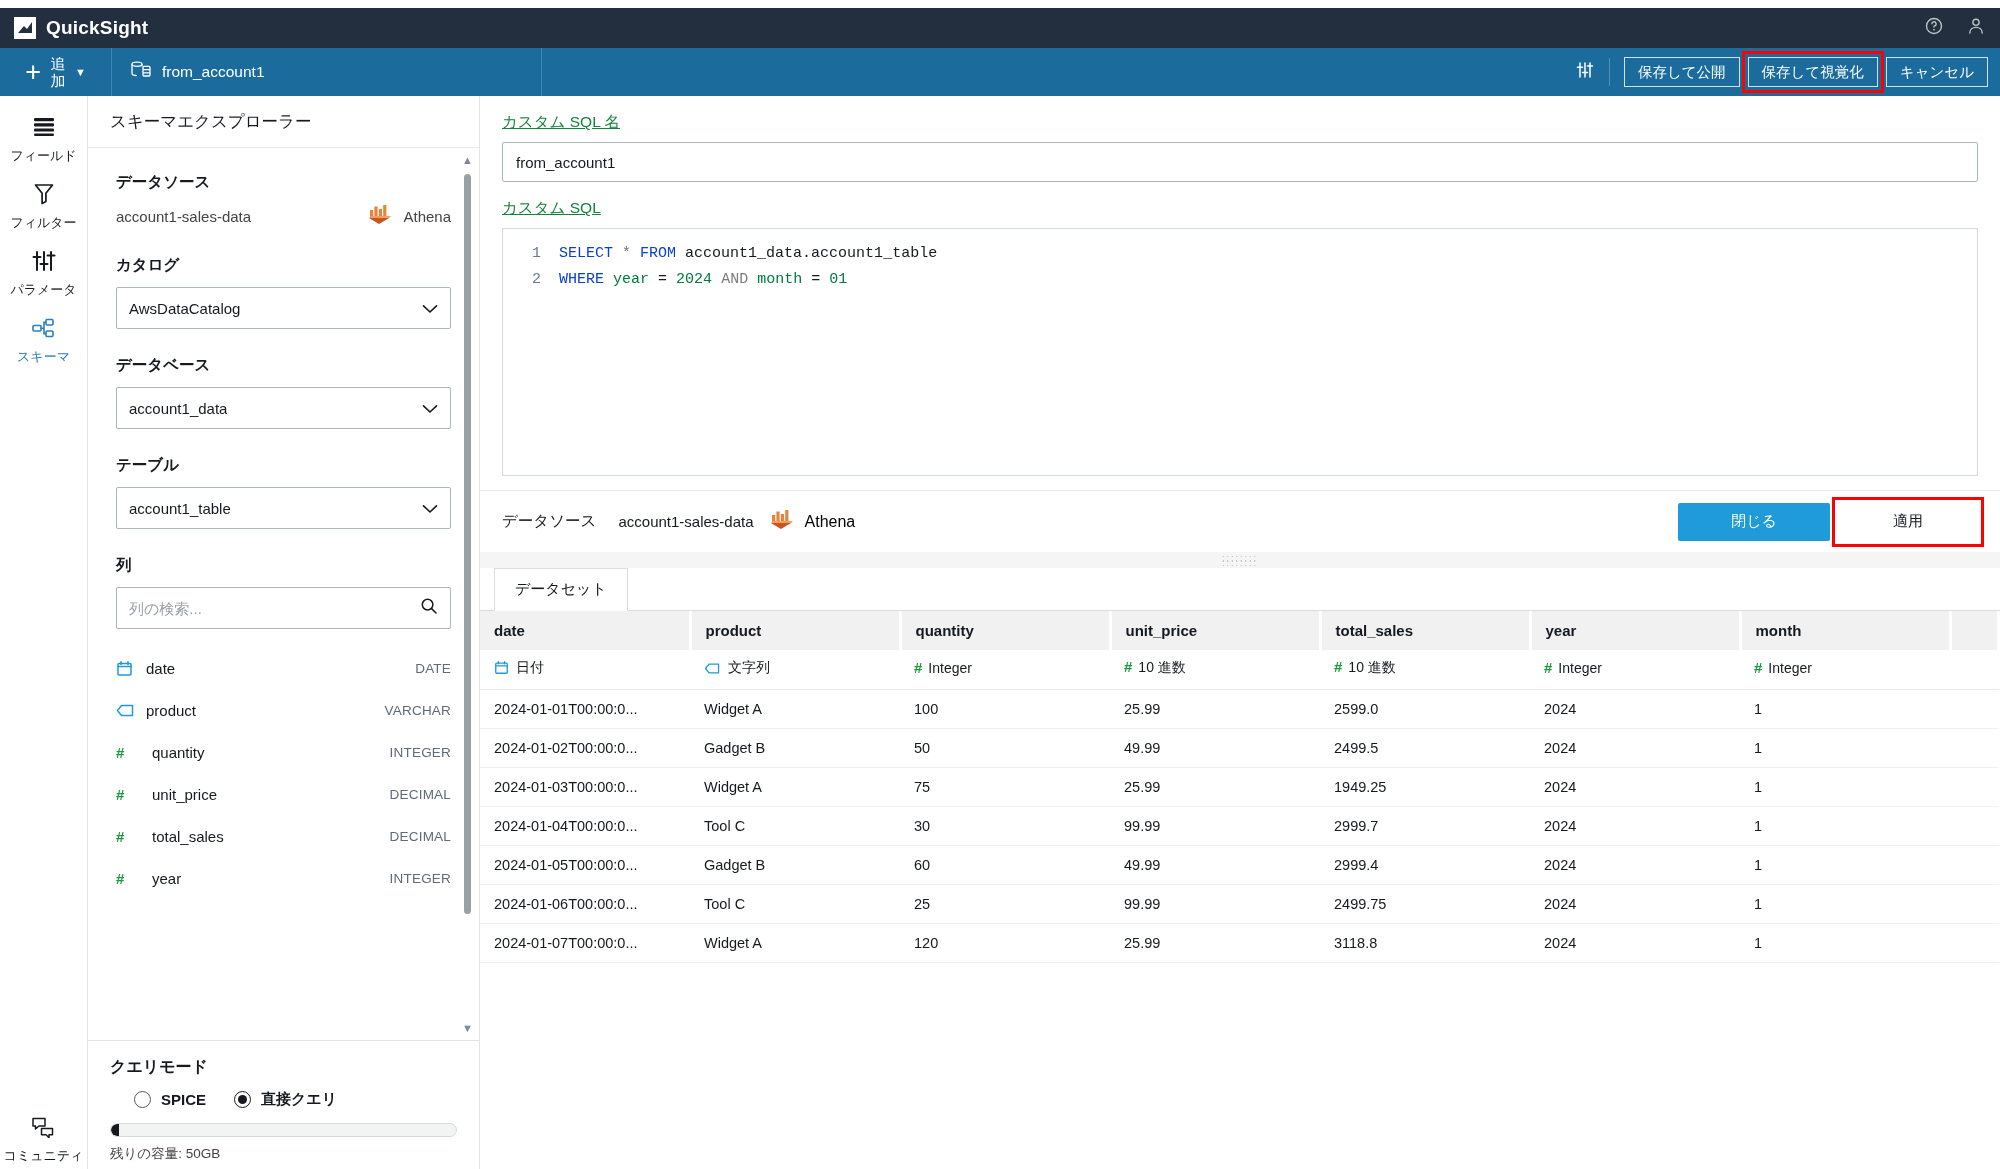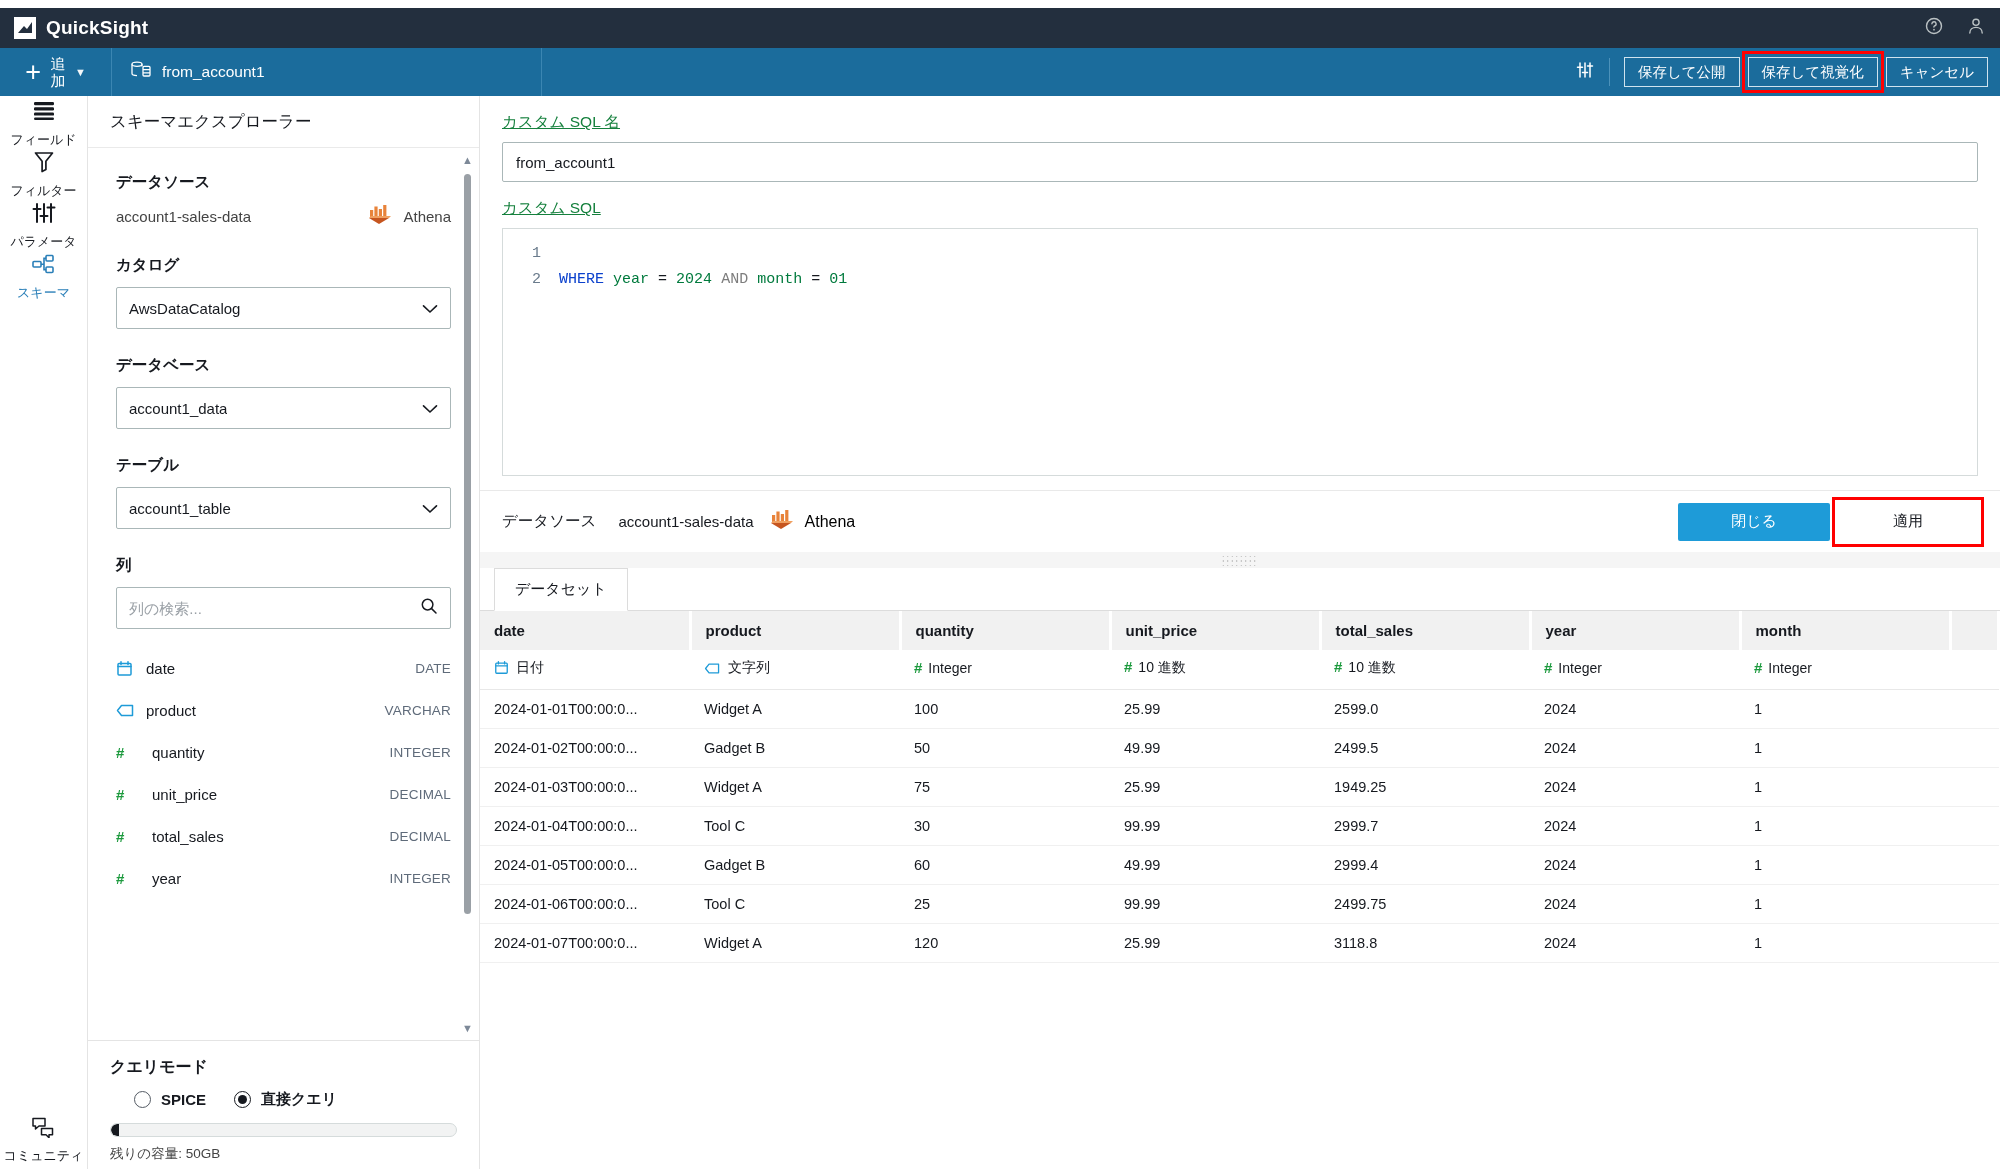--- a/index.html
+++ b/index.html
@@ -74,21 +74,21 @@
     display: flex; height: calc(1169px - 88px);
   }
 
   
   .rail {
     width: 88px; flex: 0 0 88px; background: #fff;
     border-right: 1px solid #e4e4e4;
     display: flex; flex-direction: column; position: relative;
   }
   .rail-item {
-    padding: 1px 2px 0; text-align: center; cursor: pointer;
+    padding: 17px 2px 0; text-align: center; cursor: pointer;
     color: #16191f;
   }
   .rail-item .ri-label { font-size: 13px; margin-top: 7px; line-height: 15px; }
   .rail-item.active { color: #2a7fb8; }
   .rail-item .ri-ico { display: flex; justify-content: center; height: 28px; align-items: center; }
   .rail-bottom { margin-top: auto; padding-bottom: 14px; }
 
   
   .schema {
     width: 392px; flex: 0 0 392px; border-right: 1px solid #e4e4e4;
@@ -511,20 +511,21 @@
 
 
     <div class="sql-area">
       <div class="field-label">カスタム SQL 名</div>
       <input class="sql-name-input" type="text" value="from_account1" style="">
 
       <div class="field-label">カスタム SQL</div>
       <div class="sql-editor">
         <div class="code-line">
           <span class="ln">1</span>
+          <span><span class="kw">SELECT</span> <span class="star">*</span> <span class="kw">FROM</span> <span class="id">account1_data.account1_table</span></span>
         </div>
         <div class="code-line">
           <span class="ln">2</span>
           <span><span class="kw">WHERE</span> <span class="num">year</span> <span class="id">=</span> <span class="num">2024</span> <span class="kw2">AND</span> <span class="num">month</span> <span class="id">=</span> <span class="num">01</span></span>
         </div>
       </div>
     </div>
 
     <div class="src-footer">
       <span class="sf-label">データソース</span>

